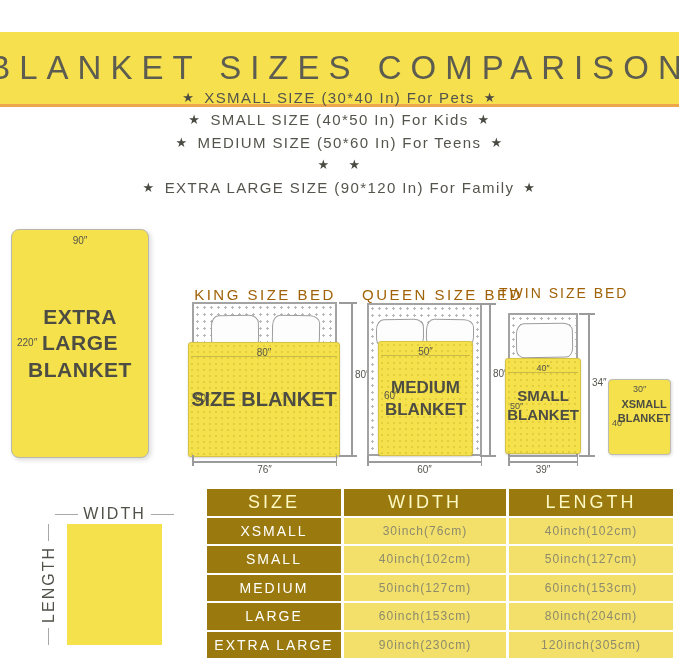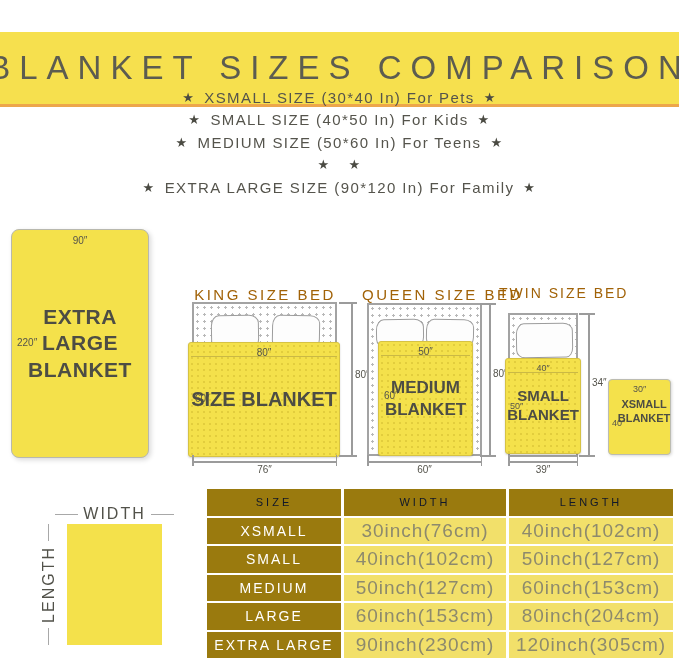--- a/index.html
+++ b/index.html
@@ -104,27 +104,27 @@
   .size-table {
     position:absolute; left:207px; top:489px; width:466px;
     display:grid; grid-template-columns:134px 162px 164px;
     column-gap:3px; row-gap:2px;
   }
   .size-table .cell {
     height:26.5px; display:flex; align-items:center; justify-content:center;
     white-space:nowrap;
   }
   .size-table .th {
-    background:#9a7a0e; color:#0f172a; font-size:11px; letter-spacing:3px;
+    background:#9a7a0e; color:#fef9c3; font-size:18px; letter-spacing:3px;
   }
   .size-table .rowhead {
     background:#9a7a0e; color:#ffffff; font-size:14px; letter-spacing:2px;
   }
   .size-table .val {
-    background:#f2e06a; color:#8d8a6d; font-size:19px; letter-spacing:1px;
+    background:#f2e06a; color:#8d8a6d; font-size:12px; letter-spacing:1px;
   }
 </style>
 </head>
 <body>
 
 <div class="banner">
   <h1>BLANKET SIZES COMPARISON</h1>
 </div>
 
 <div class="size-list">

